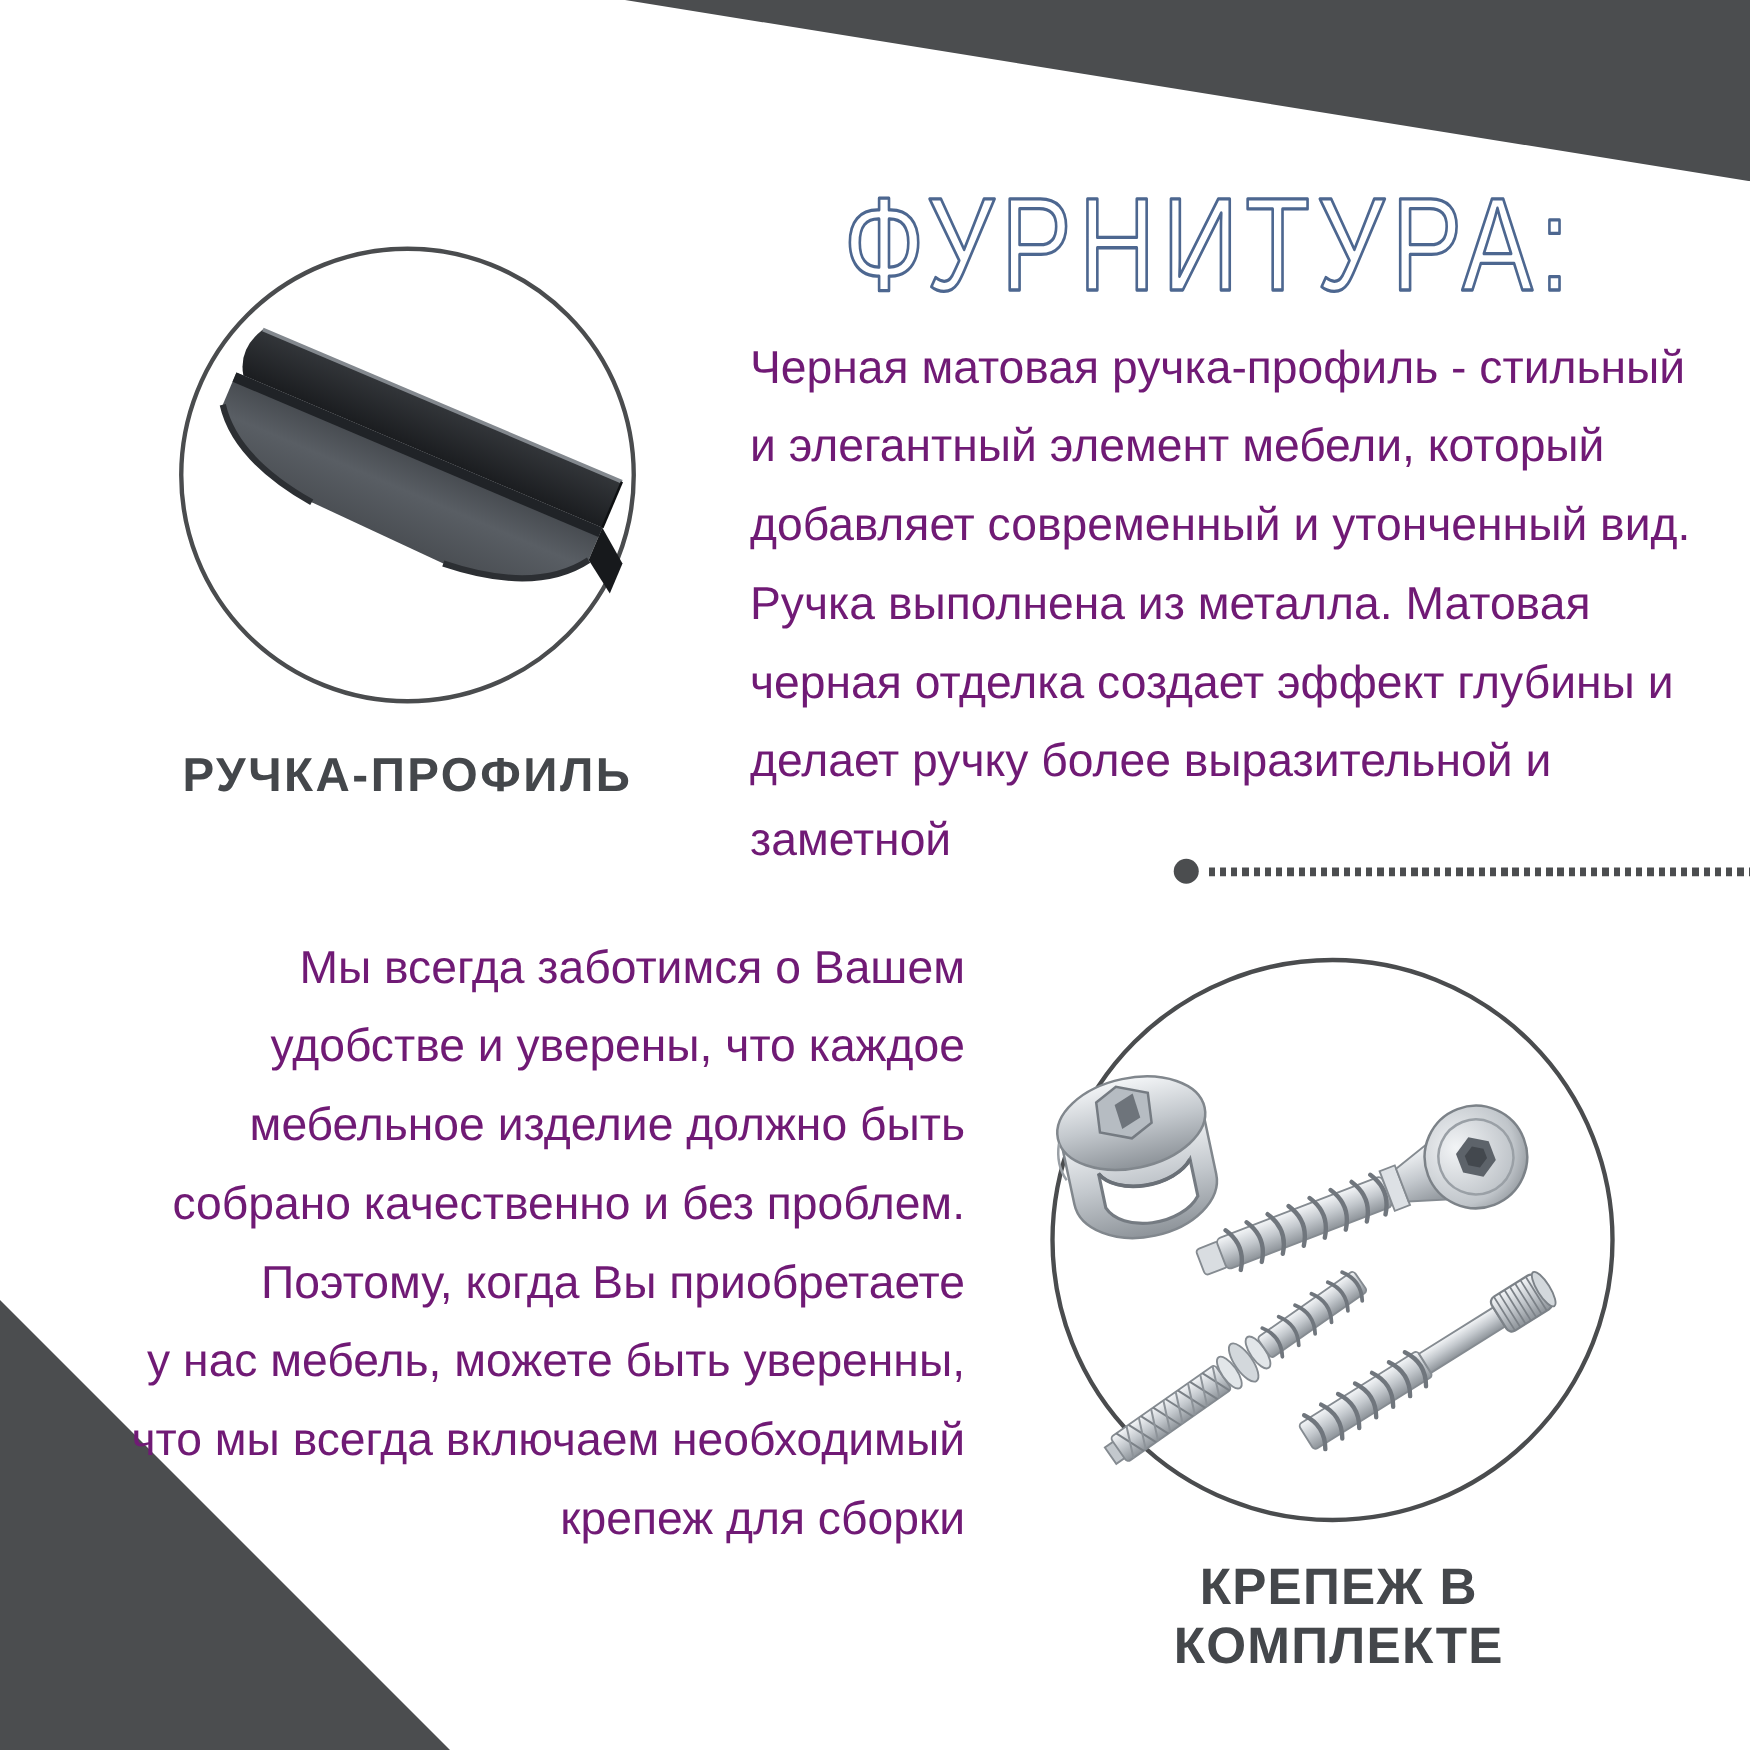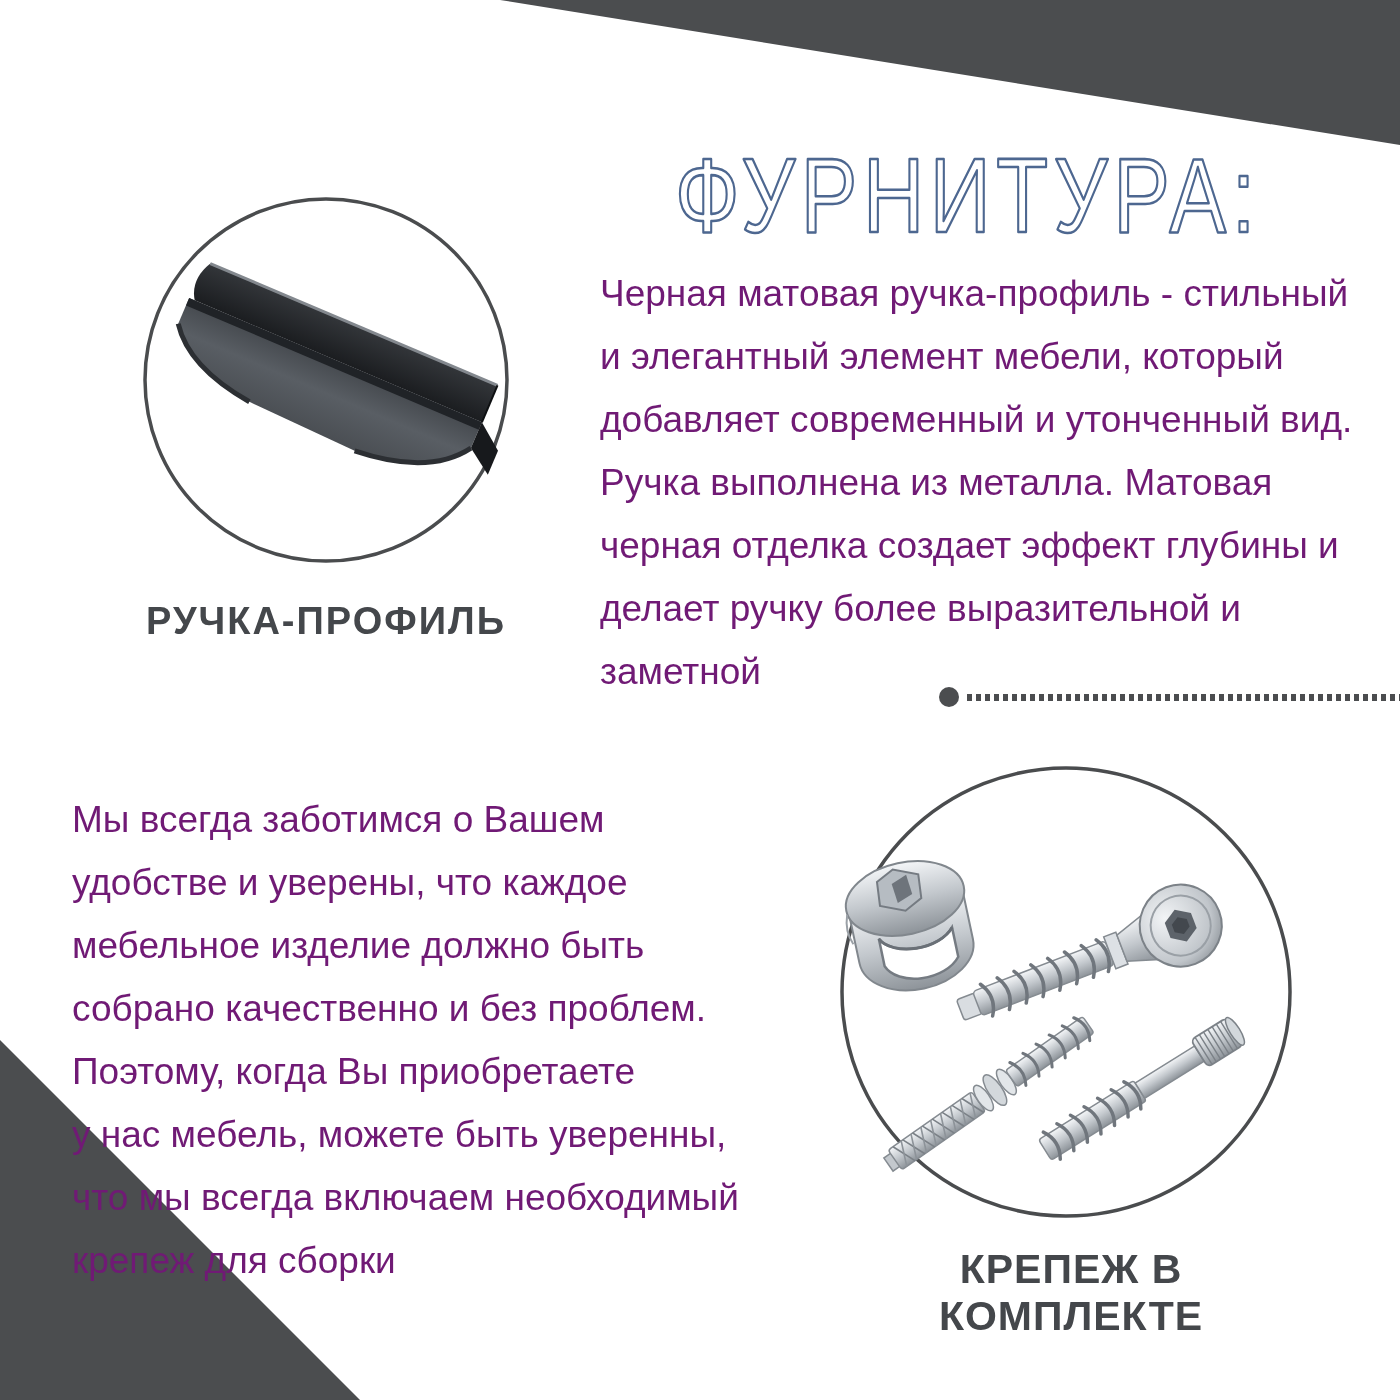--- a/index.html
+++ b/index.html
@@ -28,21 +28,21 @@
     font-family:"Liberation Sans", sans-serif;
     font-weight:400;
   }
 
   
   .para{
     color:#701a75;font-size:37px;line-height:63px;
     white-space:pre-line;letter-spacing:0px;
   }
   .para-right{left:600px;top:262px;width:760px;text-align:left;}
-  .para-left{right:628px;top:788px;width:700px;text-align:left;}
+  .para-left{right:628px;top:742px;width:700px;text-align:right;}
 
   
   .sec-label{
     font-weight:bold;color:#44474b;text-align:center;
   }
   .label-handle{left:96px;top:588px;width:460px;font-size:38px;letter-spacing:2px;margin-top:12px;}
   .label-hardware{left:826px;top:1246px;width:490px;font-size:41px;letter-spacing:1px;text-align:center;}
 
   
   .divider-dot{

